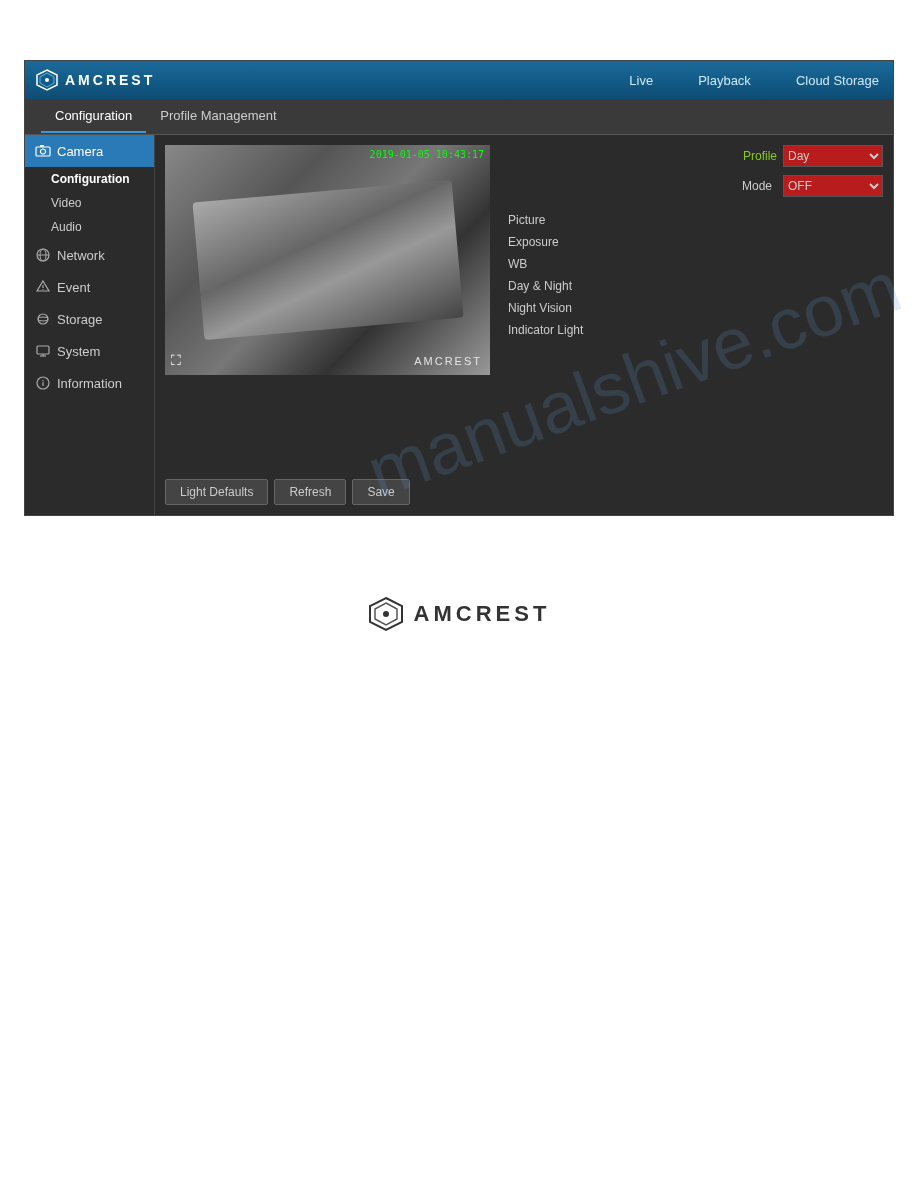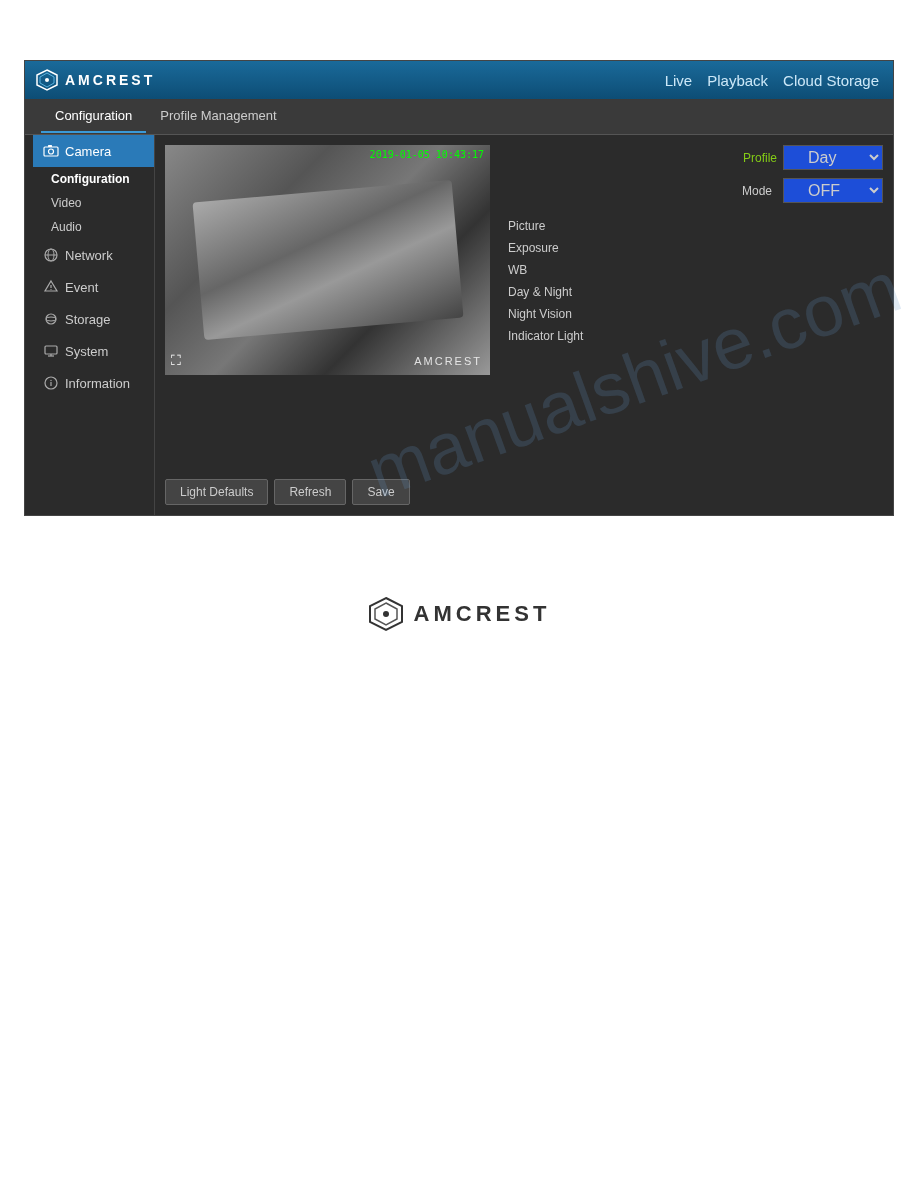--- a/index.html
+++ b/index.html
@@ -40,23 +40,23 @@
       flex: 1;
     }
 
     .logo-icon {
       width: 24px;
       height: 24px;
     }
 
     .nav-links {
       display: flex;
-      gap: 7px;
+      gap: 37px;
       color: #cce8f8;
-      font-size: 15px;
+      font-size: 13px;
     }
 
     .nav-links span {
       cursor: pointer;
       padding: 2px 4px;
     }
 
     
     .sub-tab-bar {
       background: #3a3a3a;
@@ -95,21 +95,20 @@
     }
 
     .sidebar-item {
       display: flex;
       align-items: center;
       padding: 8px 10px;
       color: #cccccc;
       cursor: pointer;
       font-size: 13px;
       gap: 6px;
-      margin-left: 8px;
     }
 
     .sidebar-item.active {
       background: #2a7ab8;
       color: white;
     }
 
     .sidebar-item.active .sidebar-label {
       color: white;
     }
@@ -221,25 +220,25 @@
       justify-content: flex-end;
       gap: 6px;
       margin-bottom: 8px;
     }
 
     .profile-label {
       color: #84cc16;
     }
 
     .settings-select {
-      background: #1d4ed8;
+      background: #b91c1c;
       color: #cccccc;
       border: 1px solid #555;
-      padding: 2px 20px;
-      font-size: 16px;
+      padding: 2px 0;
+      font-size: 12px;
       width: 100px;
     }
 
     .mode-row {
       display: flex;
       align-items: center;
       justify-content: flex-end;
       gap: 11px;
       margin-bottom: 12px;
     }

